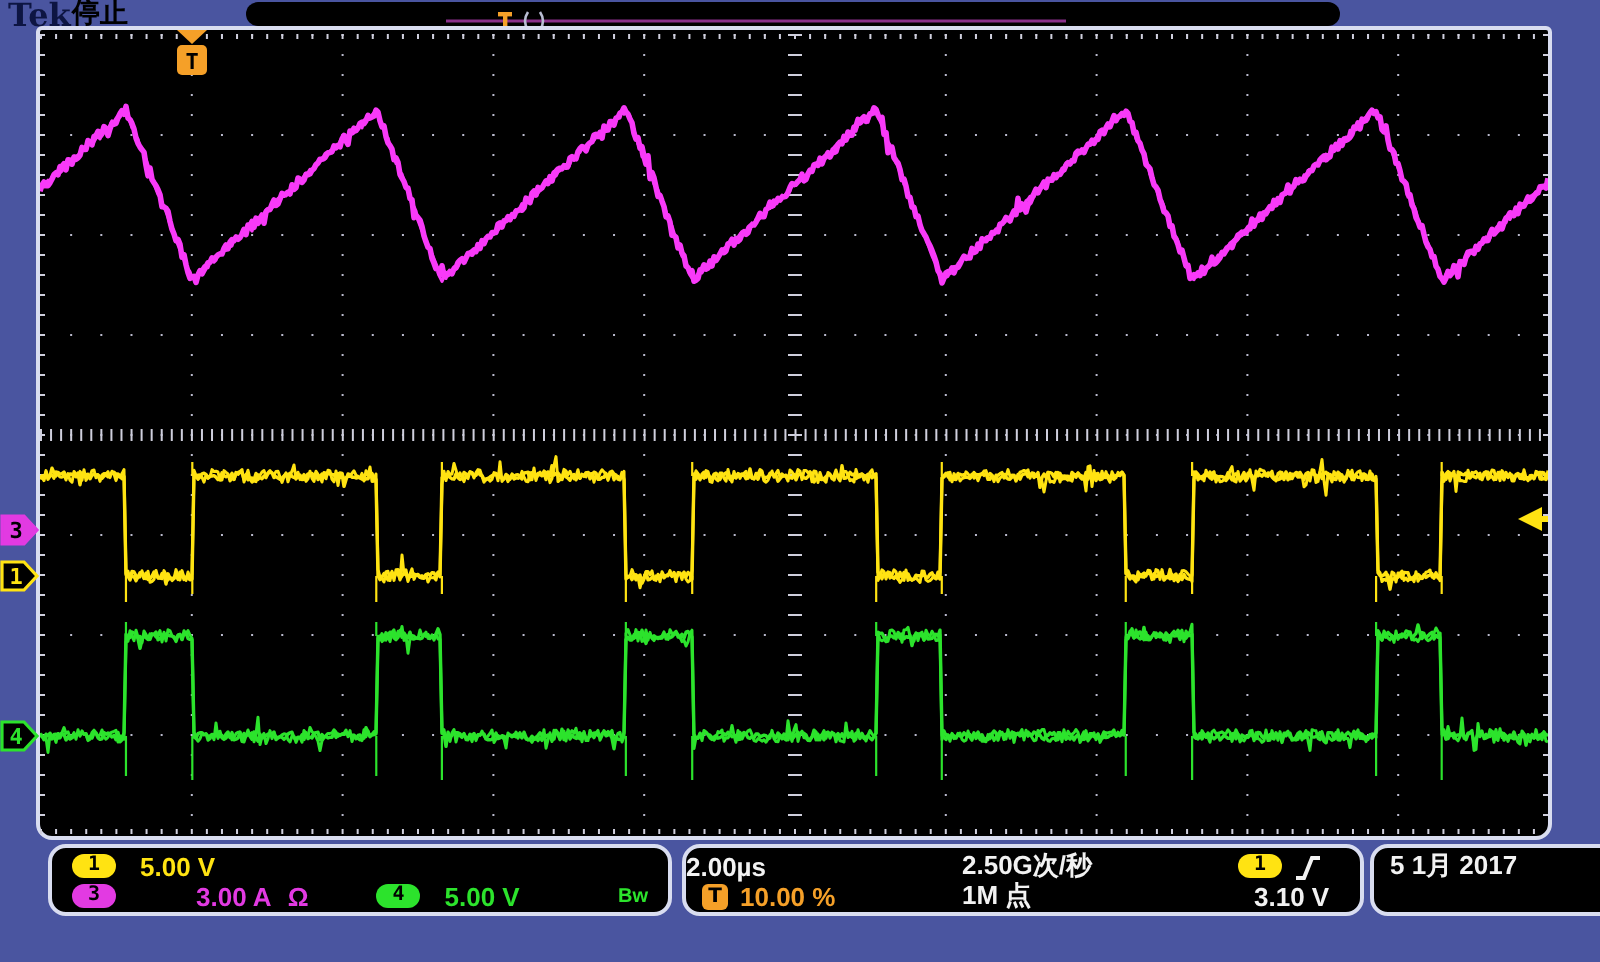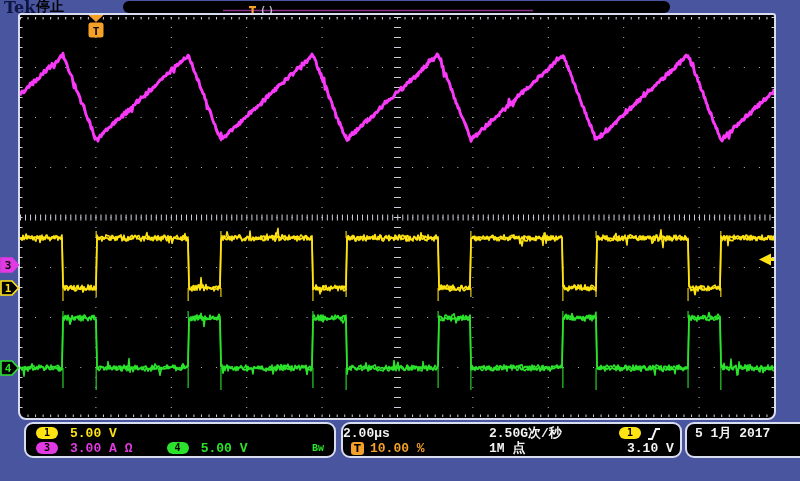--- a/index.html
+++ b/index.html
@@ -16,28 +16,28 @@
   #wave-svg{position:absolute;left:20px;top:17px;}
   .chbadge{position:absolute;left:0;width:20px;height:20px;z-index:5;}
   #trig-flag{position:absolute;left:88px;top:15px;z-index:5;}
   #trig-arrow{position:absolute;left:757px;z-index:5;}
   
   .panel{position:absolute;top:422px;height:36px;background:#000;border:2px solid #d9ddf0;
          border-radius:9px;box-sizing:border-box;}
   #p1{left:24px;width:312px;} #p2{left:341px;width:341px;} #p3{left:685px;width:127px;}
   .prow{position:absolute;left:0;right:0;height:16px;display:flex;align-items:center;}
   .r1{top:1px;} .r2{top:16px;}
-  .mono{font-family:Liberation Mono, monospace;font-weight:bold;font-size:13px;text-align:right;}
+  .mono{font-family:Liberation Sans, sans-serif;font-weight:bold;font-size:13px;text-align:right;}
   .oval{display:inline-block;width:22px;height:12px;border-radius:7px;color:#000;
         font-family:"DejaVu Sans Mono",monospace;font-weight:bold;font-size:10px;
         line-height:12px;text-align:center;flex:none;}
-  .yel{color:#ffe312;} .mag{color:#e23ae2;} .grn{color:#2ce32c;} .wht{color:#f2f2f2;} .org{color:#f5a028;}
+  .yel{color:#ffe312;} .mag{color:#e23ae2;margin-left:28px;} .grn{color:#2ce32c;} .wht{color:#f2f2f2;} .org{color:#f5a028;}
   .ticon{display:inline-block;width:13px;height:13px;border-radius:3px;background:#f5a028;color:#000;
          font-weight:bold;font-size:10px;line-height:13px;text-align:center;flex:none;}
-  .c2{position:absolute;left:146px;} .c3{position:absolute;left:276px;display:flex;align-items:center;gap:5px;}
+  .c2{position:absolute;left:138px;} .c3{position:absolute;left:276px;display:flex;align-items:center;gap:5px;}
   .bw{font-size:10px;position:absolute;right:10px;}
   #watermark{position:absolute;left:604px;top:448px;z-index:20;font-weight:bold;font-size:16px;
          letter-spacing:1px;color:rgba(173,192,226,0.95);}
 </style>
 </head>
 <body>
 <div id="app">
 
   <span class="brand">Tek</span>
   <span class="acq-status">停止</span>

